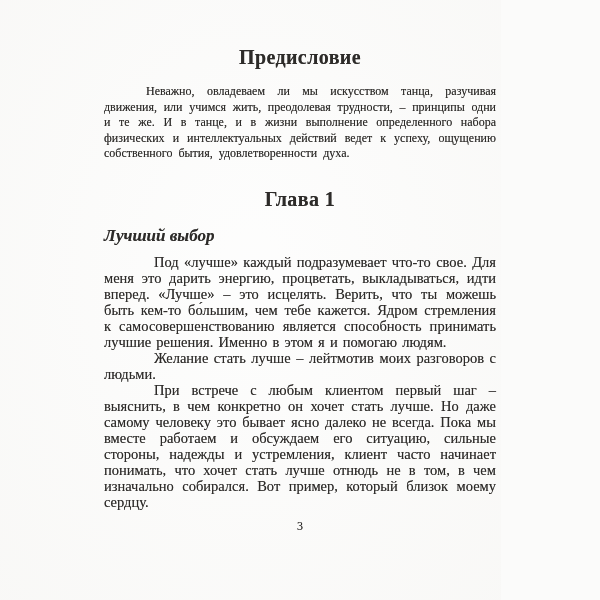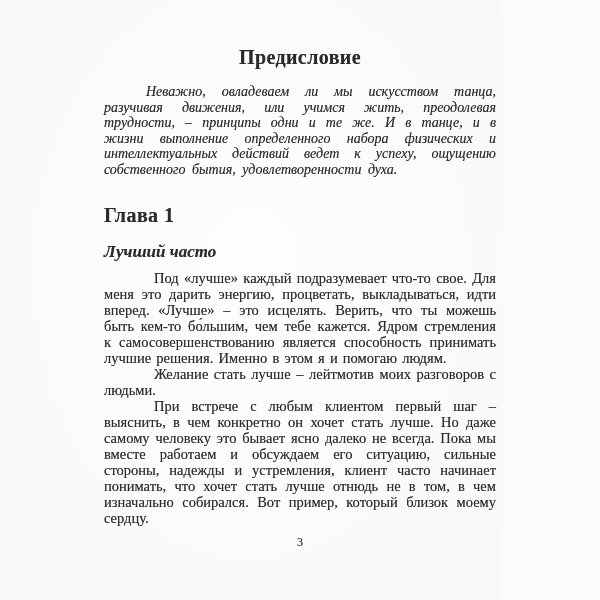--- a/index.html
+++ b/index.html
@@ -34,38 +34,38 @@
   .preface-title {
     margin: 0 0 15px 0;
     font-size: 20px;
     line-height: 23px;
     font-weight: bold;
     text-align: center;
     letter-spacing: 0.4px;
   }
   .epigraph {
     margin: 0;
-    font-style: italic;
-    font-size: 14px;
+    font-size: 12px;
     line-height: 15.6px;
     text-align: justify;
     text-indent: 42px;
     word-spacing: 3px;
   }
   .attribution {
     margin: 1px 0 0 0;
     font-size: 15px;
     line-height: 16px;
     text-indent: 27px;
   }
   .chapter-title {
     margin: 26px 0 15px 0;
     font-size: 20px;
     line-height: 23px;
     font-weight: bold;
+    text-align: center;
     letter-spacing: 0.4px;
   }
   .section-title {
     margin: 0 0 8px 0;
     font-size: 17px;
     line-height: 20px;
     font-weight: bold;
     font-style: italic;
   }
   .body-paragraph {
@@ -89,21 +89,21 @@
 <div class="scan-page">
   <div class="content">
 
     <h1 class="preface-title">Предисловие</h1>
 
     <p class="epigraph">Неважно, овладеваем ли мы искусством танца, разучивая движения, или учимся жить, преодолевая трудности, – принципы одни и те же. И в танце, и в жизни выполнение определенного набора физических и интеллектуальных действий ведет к успеху, ощущению собственного бытия, удовлетворенности духа.</p>
 
 
     <h2 class="chapter-title">Глава 1</h2>
 
-    <h3 class="section-title">Лучший часто</h3>
+    <h3 class="section-title">Лучший выбор</h3>
 
     <p class="body-paragraph">Под «лучше» каждый подразумевает что-то свое. Для меня это дарить энергию, процветать, выкладываться, идти вперед. «Лучше» – это исцелять. Верить, что ты можешь быть кем-то бо́льшим, чем тебе кажется. Ядром стремления к самосовершенствованию является способность принимать лучшие решения. Именно в этом я и помогаю людям.</p>
 
     <p class="body-paragraph">Желание стать лучше – лейтмотив моих разговоров с людьми.</p>
 
     <p class="body-paragraph">При встрече с любым клиентом первый шаг – выяснить, в чем конкретно он хочет стать лучше. Но даже самому человеку это бывает ясно далеко не всегда. Пока мы вместе работаем и обсуждаем его ситуацию, сильные стороны, надежды и устремления, клиент часто начинает понимать, что хочет стать лучше отнюдь не в том, в чем изначально собирался. Вот пример, который близок моему сердцу.</p>
 
     <div class="page-number">3</div>
 
   </div>

